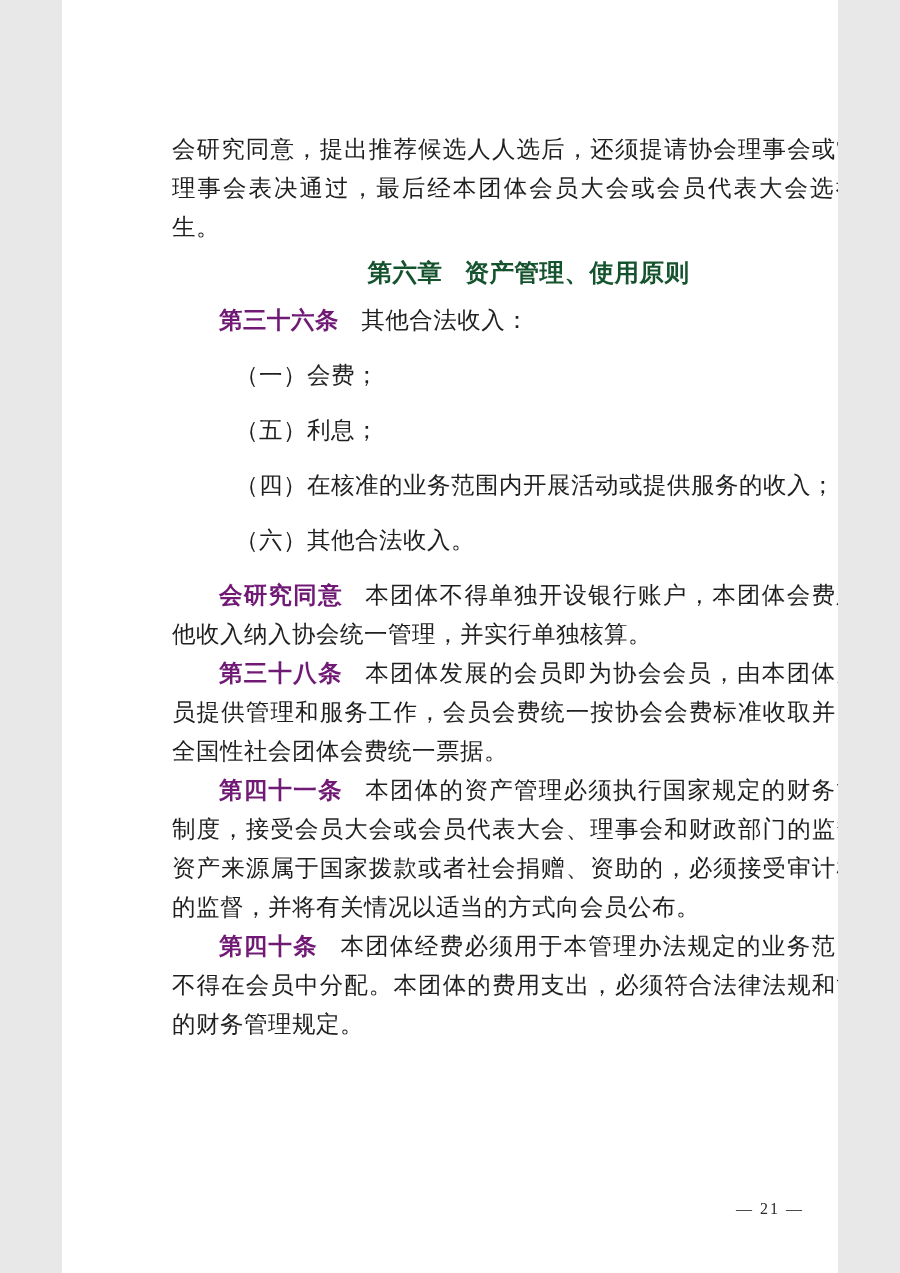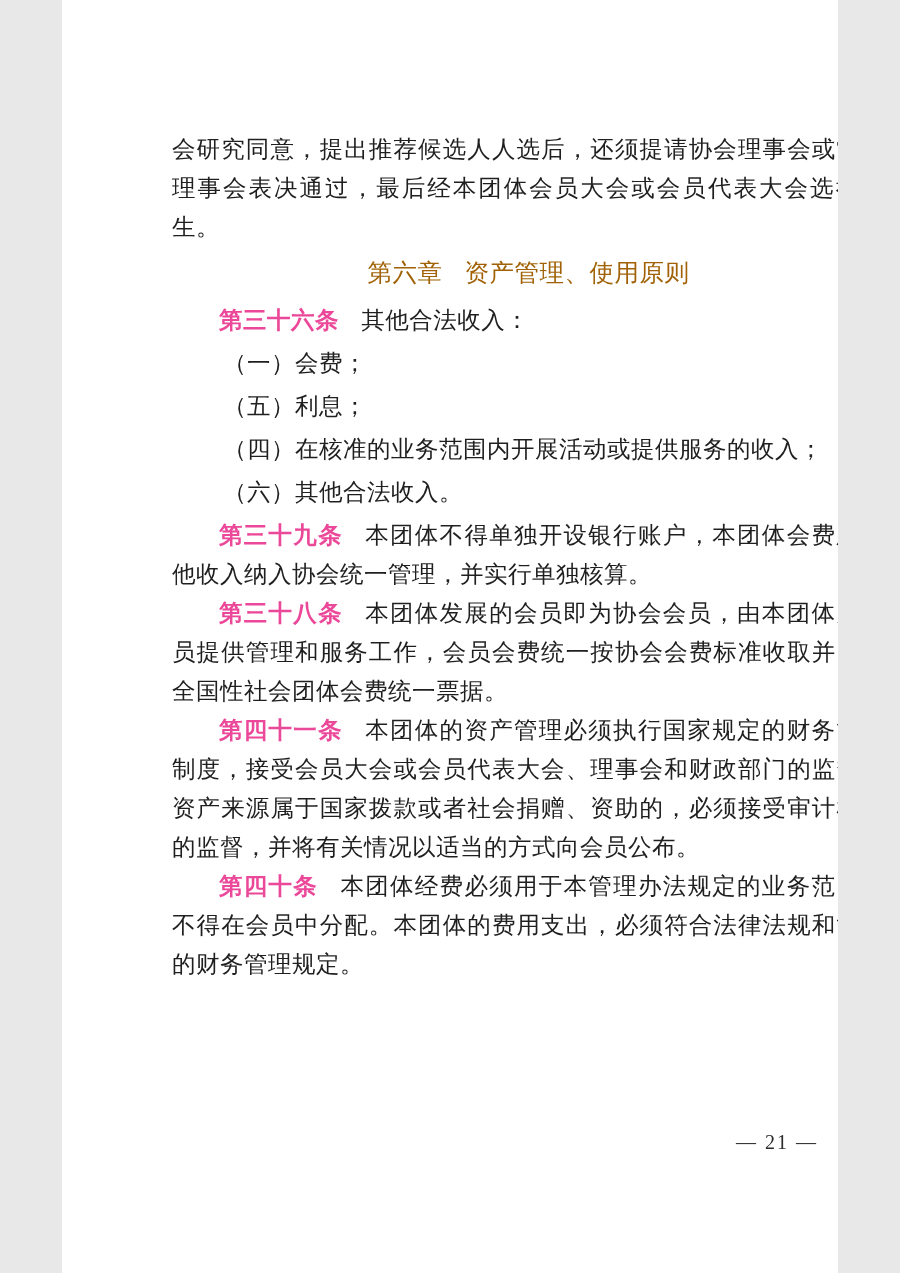--- a/index.html
+++ b/index.html
@@ -32,42 +32,42 @@
     text-indent: 2em;
   }
   .para.no-indent {
     text-indent: 0;
   }
   .chapter-heading {
     margin: 6px 0 9px 0;
     text-indent: 0;
     text-align: center;
     font-family: "Liberation Sans", "DejaVu Sans", sans-serif;
-    font-weight: normal;
+    font-weight: bold;
     font-size: 24.5px;
     line-height: 39px;
-    color: #a16207;
+    color: #14532d;
   }
   .chapter-num {
     margin-right: 0.9em;
   }
   .art-num {
     font-weight: bold;
     margin-right: 0.95em;
-    color: #ec4899;
+    color: #701a75;
   }
   .list-para {
-    margin: 4px;
+    margin: 16px;
     text-indent: 2em;
   }
   .footer {
     position: absolute;
     left: 674px;
-    top: 1127px;
-    font-size: 20px;
+    top: 1194px;
+    font-size: 16px;
     line-height: 30px;
     letter-spacing: 2px;
     color: #2a2a2a;
     white-space: nowrap;
   }
 </style>
 </head>
 <body>
 
 <div class="page">
@@ -77,21 +77,21 @@
 
     <p class="chapter-heading"><span class="chapter-num">第六章</span><span>资产管理、使用原则</span></p>
 
     <p class="para"><span class="art-num">第三十六条</span><span>其他合法收入：</span></p>
 
     <p class="list-para">（一）会费；</p>
     <p class="list-para">（五）利息；</p>
     <p class="list-para">（四）在核准的业务范围内开展活动或提供服务的收入；</p>
     <p class="list-para">（六）其他合法收入。</p>
 
-    <p class="para"><span class="art-num">第三十九条</span><span>本团体不得单独开设银行账户，本团体会费及其他收入纳入协会统一管理，并实行单独核算。</span></p>
+    <p class="para"><span class="art-num">会研究同意</span><span>本团体不得单独开设银行账户，本团体会费及其他收入纳入协会统一管理，并实行单独核算。</span></p>
 
     <p class="para"><span class="art-num">第三十八条</span><span>本团体发展的会员即为协会会员，由本团体为会员提供管理和服务工作，会员会费统一按协会会费标准收取并出具全国性社会团体会费统一票据。</span></p>
 
 
     <p class="para"><span class="art-num">第四十一条</span><span>本团体的资产管理必须执行国家规定的财务管理制度，接受会员大会或会员代表大会、理事会和财政部门的监督。资产来源属于国家拨款或者社会捐赠、资助的，必须接受审计机关的监督，并将有关情况以适当的方式向会员公布。</span></p>
 
     <p class="para"><span class="art-num">第四十条</span><span>本团体经费必须用于本管理办法规定的业务范围，不得在会员中分配。本团体的费用支出，必须符合法律法规和协会的财务管理规定。</span></p>
 
 
   </div>

